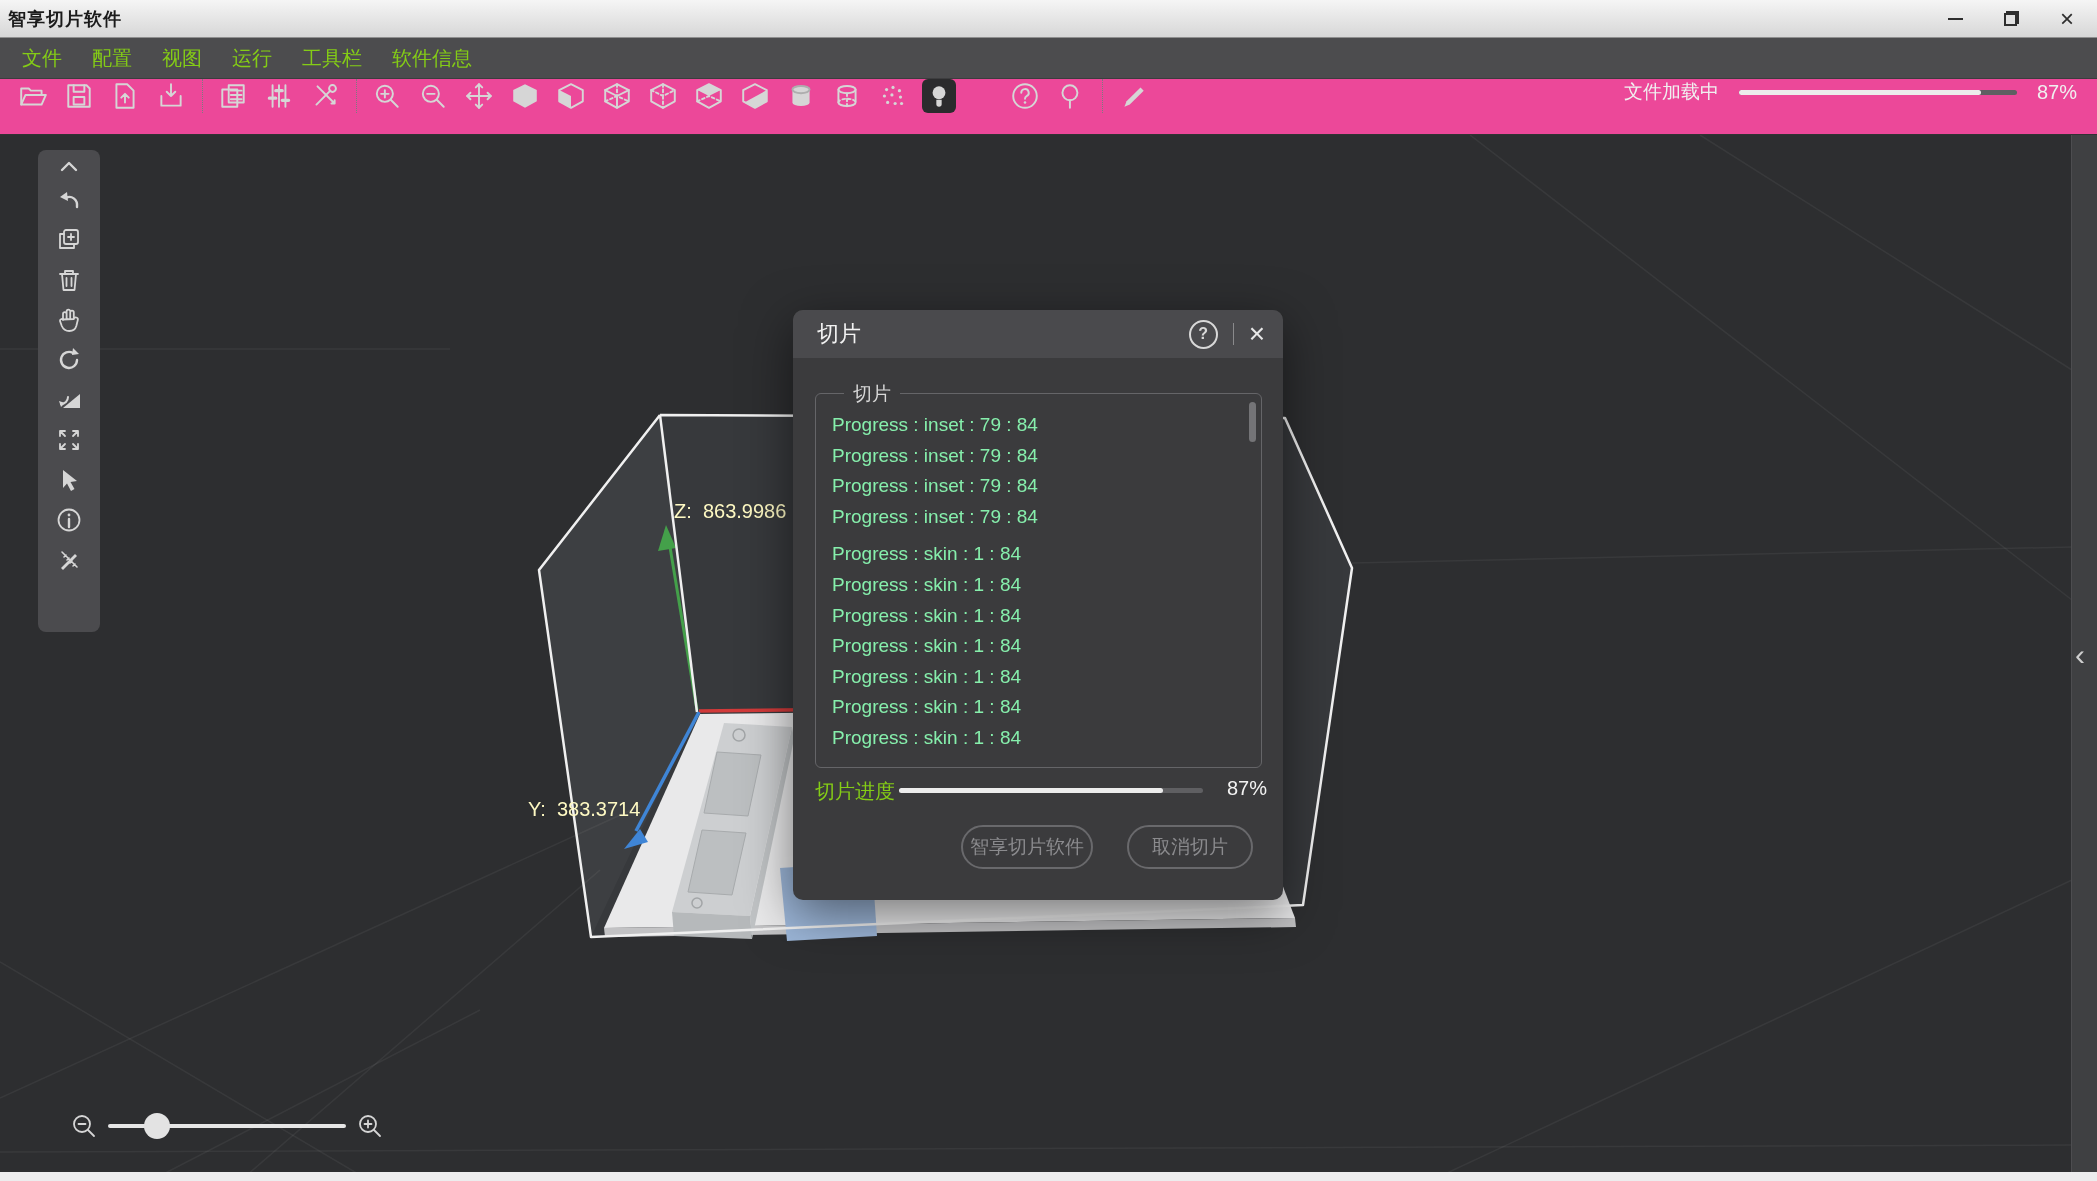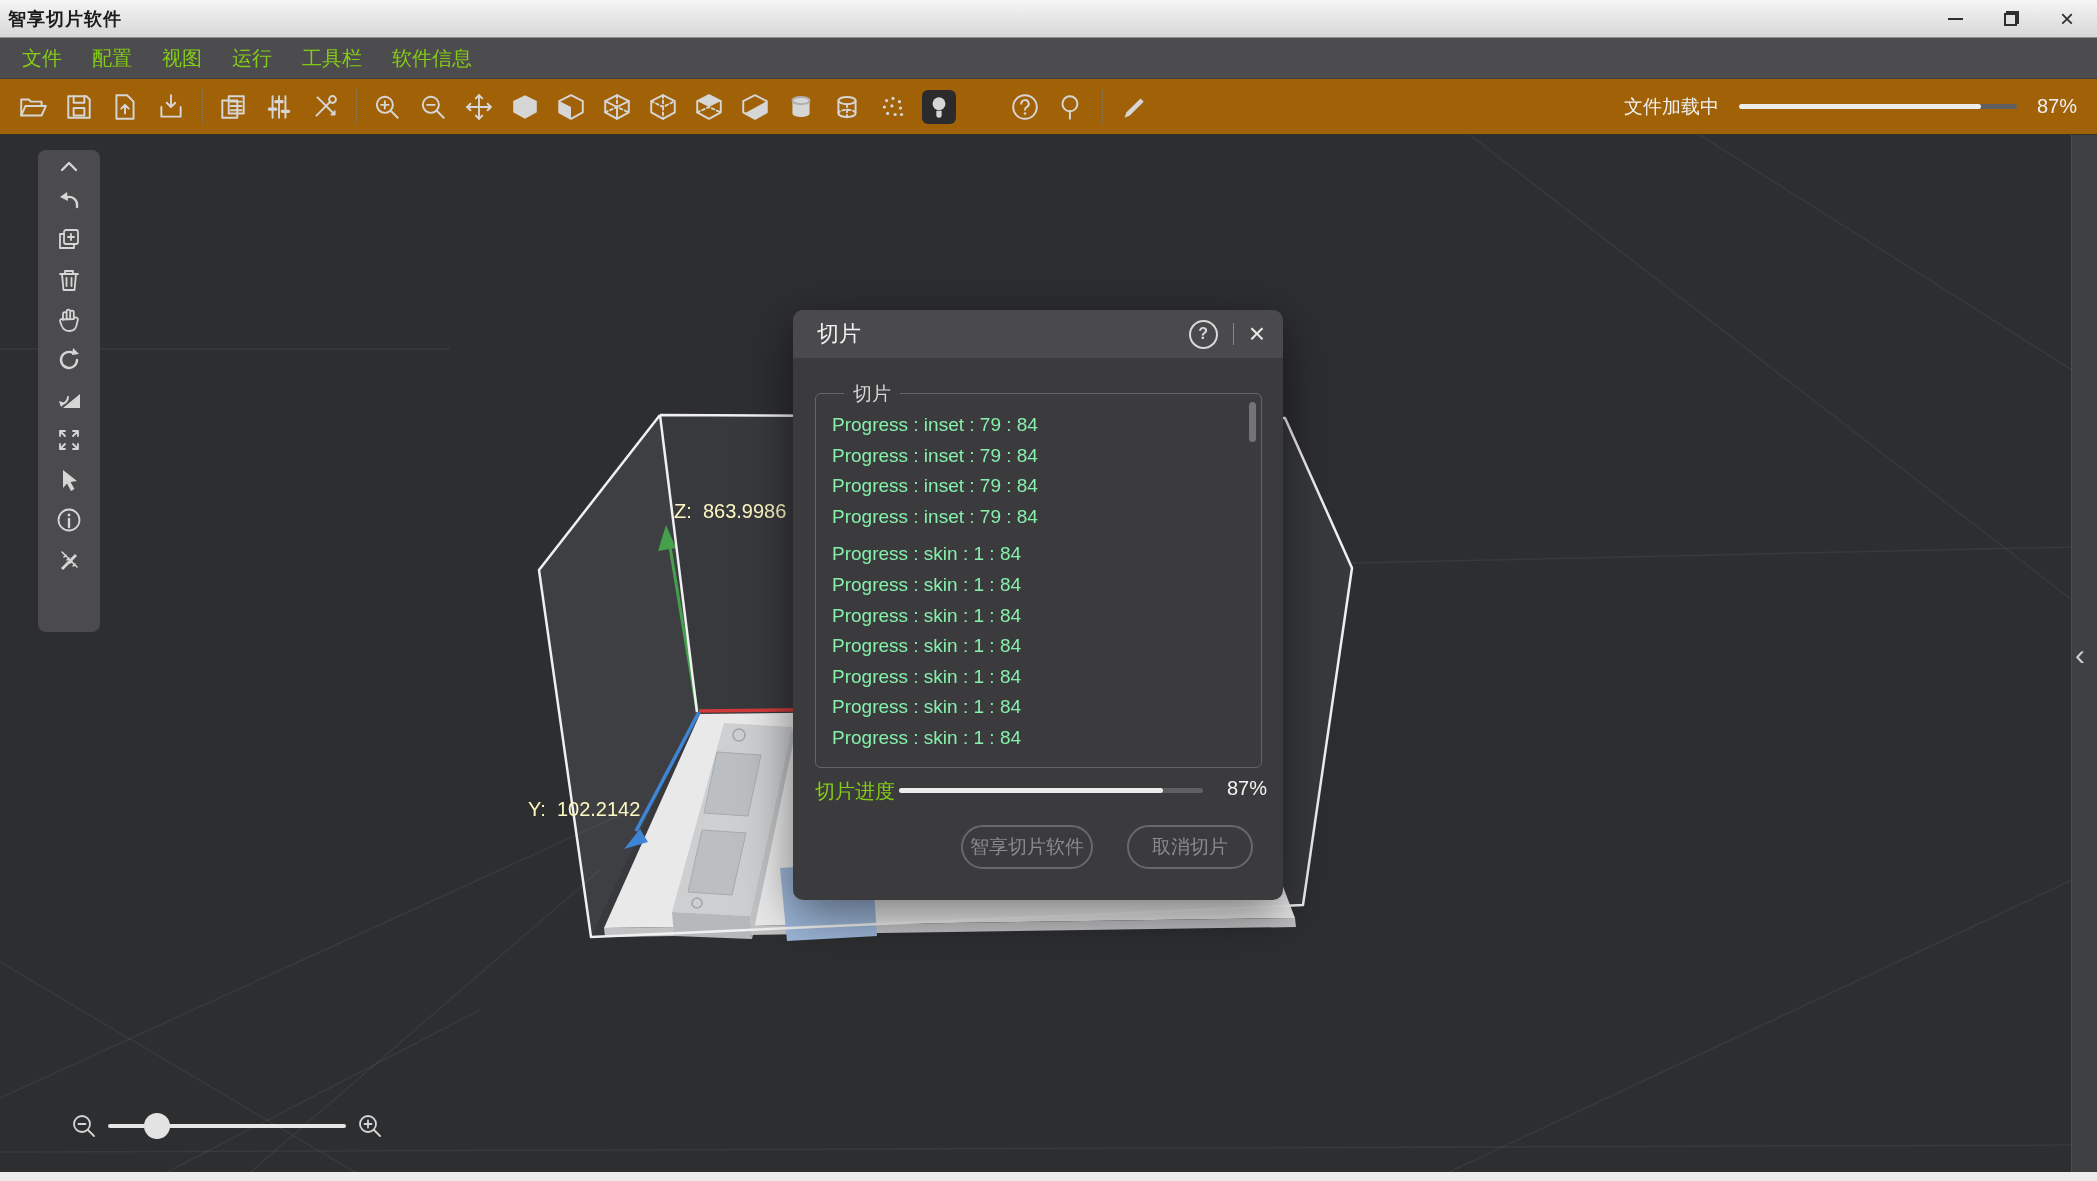--- a/index.html
+++ b/index.html
@@ -21,22 +21,22 @@
   .close-glyph{font-size:24px;line-height:1;color:#2e2e2e}
 
   
   .menubar{position:absolute;top:38px;left:0;width:100%;height:41px;box-sizing:border-box;
            background:#4c4c4e;border-bottom:1px solid #3d3d3f;
            display:flex;align-items:center;gap:30px;padding-left:22px}
   .menu-item{color:#84cc16;font-size:20px;cursor:default}
 
   
   .toolbar{position:absolute;top:79px;left:0;width:100%;height:56px;box-sizing:border-box;
-           background:#a16207;border-bottom:1px solid #323234;
-           display:flex;align-items:center;padding-left:16px}
+           background:#ec4899;border-bottom:1px solid #323234;
+           display:flex;align-items:flex-start;padding-left:16px}
   .tb-icon{width:34px;height:34px;display:flex;align-items:center;justify-content:center;margin-right:12px;flex:0 0 auto}
   .tb-icon.active{background:#2b2b2d;border-radius:6px}
   .tb-sep{width:1px;height:34px;border-left:1px dotted #7c7c80;margin:0 12px 0 2px;flex:0 0 auto}
   .tb-gap{width:40px;flex:0 0 auto}
   .ico{stroke:#d6d6d6;fill:none;stroke-width:1.8;stroke-linecap:round;stroke-linejoin:round}
   .ico .f{fill:#d6d6d6;stroke:none}
   .ico .d{stroke-dasharray:2.5 2.5}
   .load-area{margin-left:auto;display:flex;align-items:center;gap:20px;margin-right:20px;flex:0 0 auto}
   .load-label{color:#f0f0f0;font-size:19px}
   .track{height:5px;border-radius:3px;background:#5f5f62;position:relative}
@@ -334,21 +334,21 @@
     <line x1="697" y1="575" x2="670" y2="412" stroke="#44a04a" stroke-width="3"></line>
     <polygon points="666,390 658,416 676,413" fill="#44a04a"></polygon>
 
     <g stroke="#f0f0f0" stroke-width="2.5" fill="none" stroke-linejoin="round">
       <polyline points="660,280 539,435 591,802 1303,770 1352,433 1285,283 660,280"></polyline>
       <line x1="660" y1="280" x2="697" y2="577"></line>
     </g>
   </svg>
 
   <div class="axis-label z-label">Z:  863.9986</div>
-  <div class="axis-label y-label">Y:  102.2142</div>
+  <div class="axis-label y-label">Y:  383.3714</div>
 
   <div class="side-panel">
     <div class="sp-icon small">
       <svg class="ico" width="26" height="20" viewBox="0 0 26 20">
           <path d="M6 13 L13 6 L20 13" stroke-width="2.4"></path>
         </svg>
     </div>
     <div class="sp-icon">
       <svg class="ico" width="28" height="28" viewBox="0 0 28 28">
           <path d="M22 21 c1 -8 -6 -12 -11 -9" stroke-width="2.4"></path>

